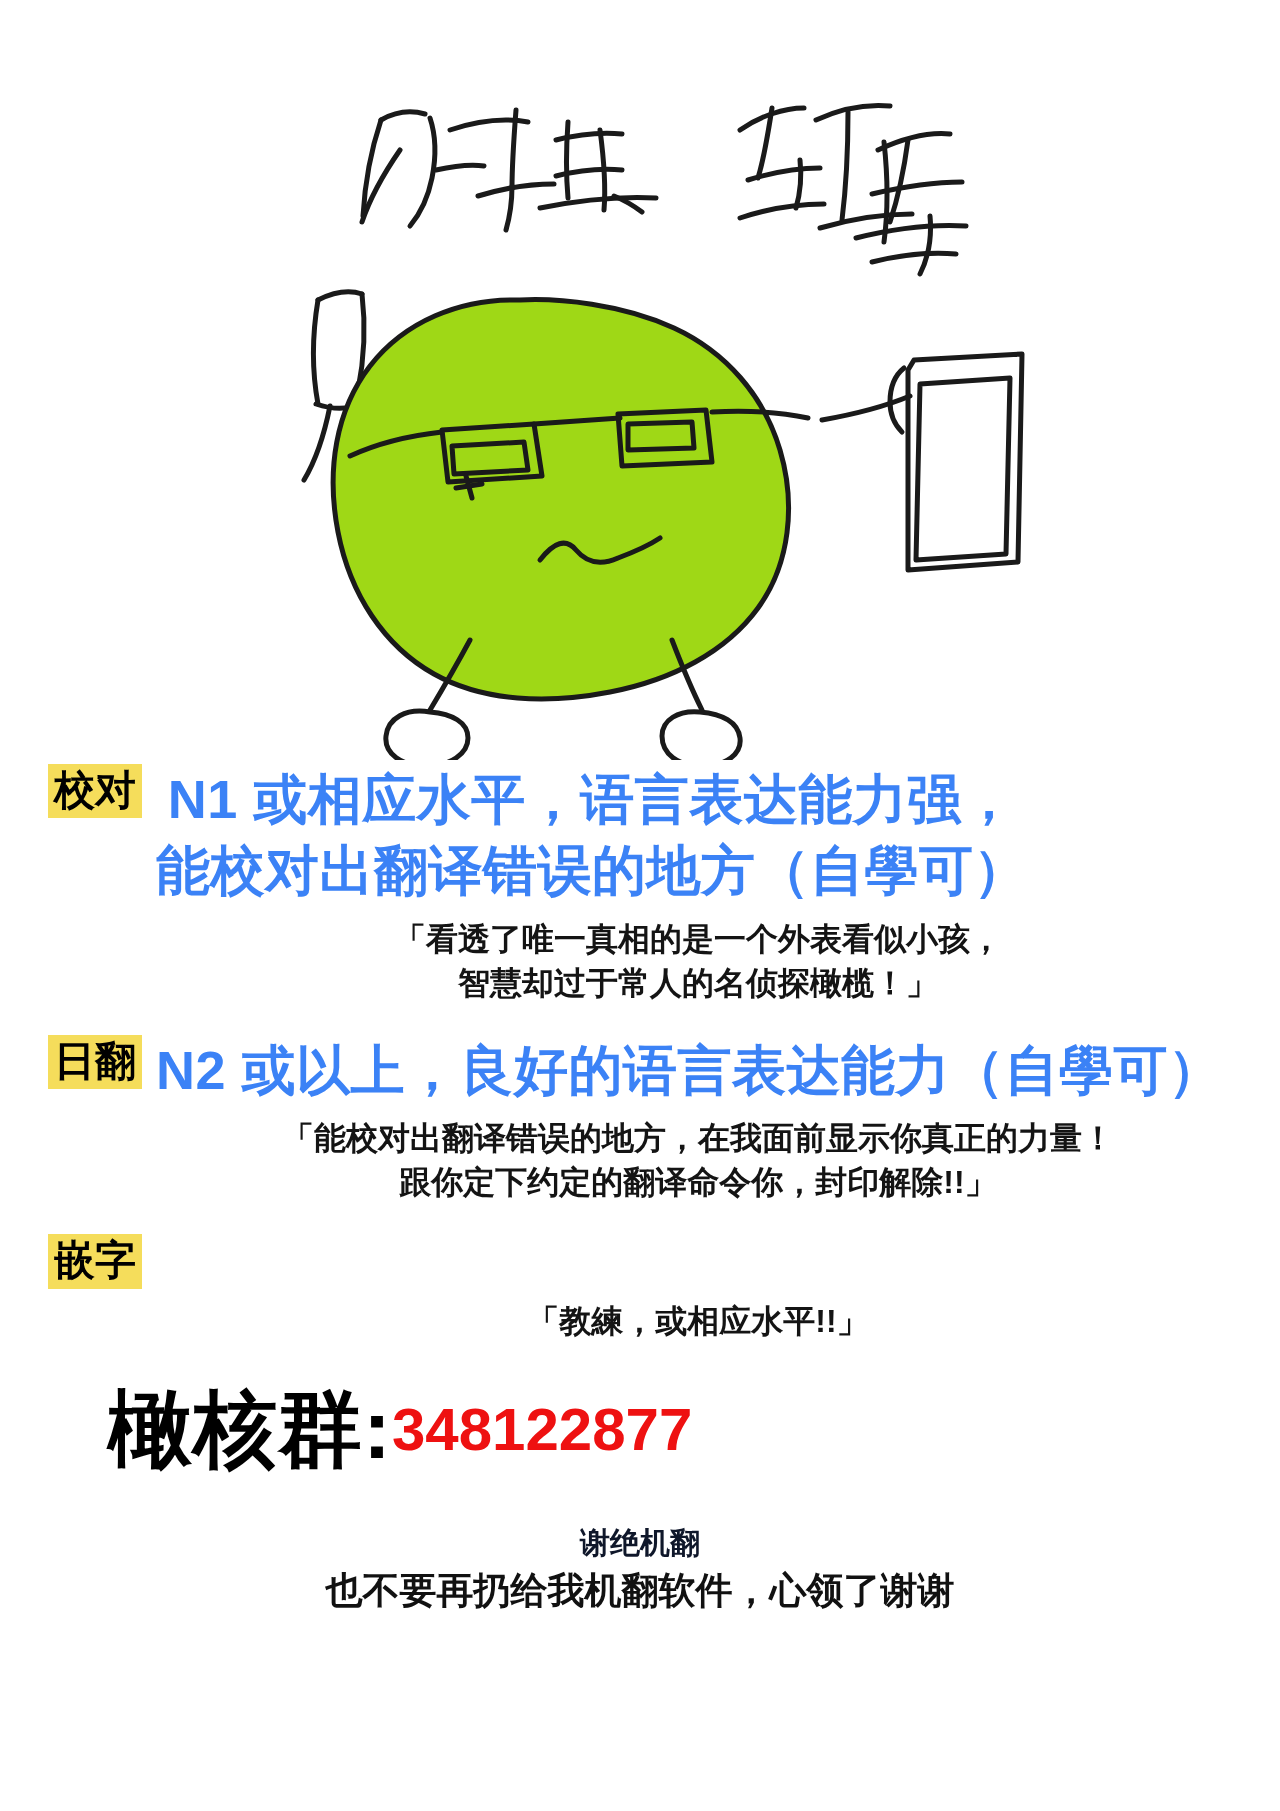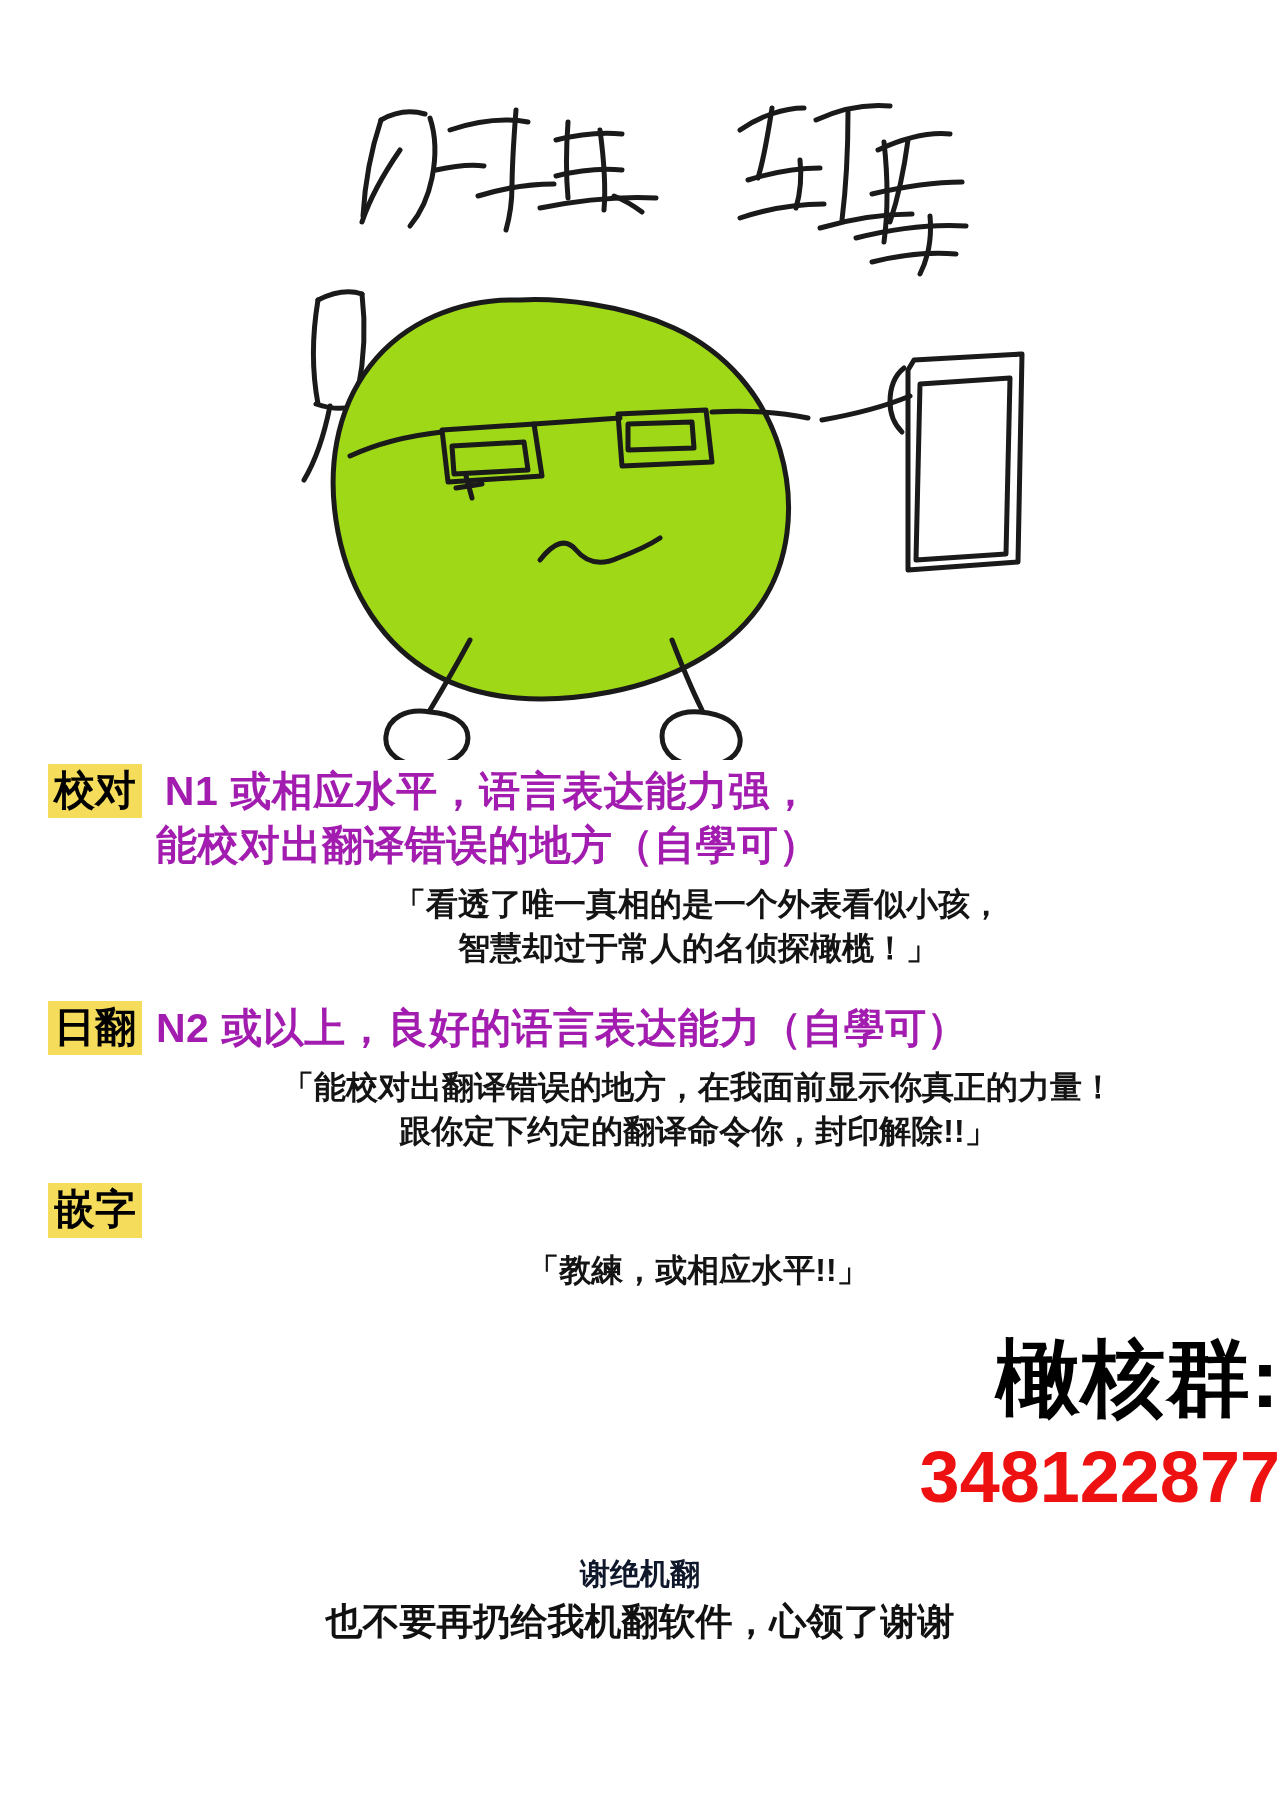--- a/index.html
+++ b/index.html
@@ -54,55 +54,54 @@
     background: #f5dd5b;
     color: #000000;
     font-weight: bold;
     font-size: 41px;
     line-height: 1.18;
     padding: 2px 6px 4px 6px;
     white-space: nowrap;
     flex: 0 0 auto;
   }
   .role-req {
-    font-size: 41px;
+    font-size: 54px;
     font-weight: bold;
     line-height: 1.32;
     letter-spacing: 0.5px;
-    color: #a21caf;
+    color: #3b82f6;
   }
   .role-quote {
     font-size: 32px;
     font-weight: bold;
     line-height: 1.38;
     color: #141414;
     margin-top: 10px;
     margin-left: 112px;
   }
   .role-quote div {
     white-space: nowrap;
   }
 
   
   .group-line {
     margin-top: 26px;
     padding-left: 108px;
     display: flex;
-    align-items: flex-end;
+    align-items: center;
     white-space: nowrap;
-    flex-direction: column;
   }
   .group-label {
     font-size: 84px;
     font-weight: bold;
     color: #000000;
     letter-spacing: 1px;
   }
   .group-number {
-    font-size: 72px;
+    font-size: 60px;
     font-weight: bold;
     color: #ee1111;
     letter-spacing: 0px;
   }
 
   
   .footer {
     margin-top: 34px;
     text-align: center;
   }

